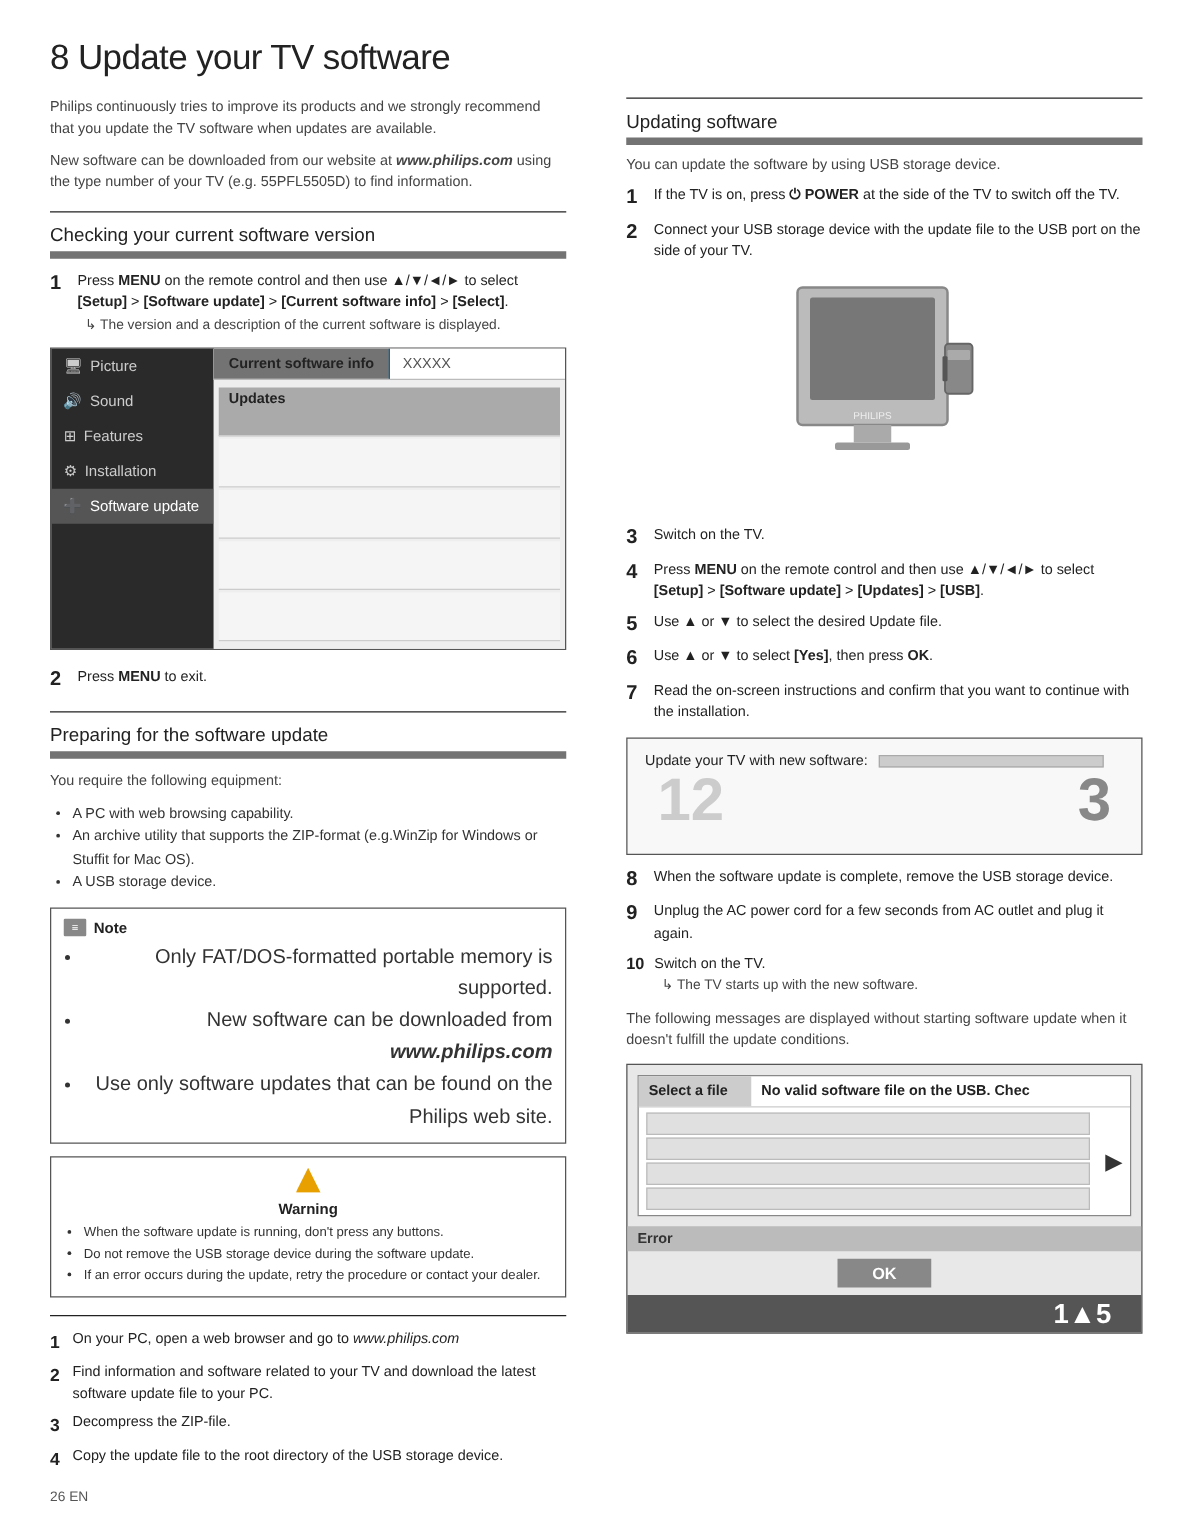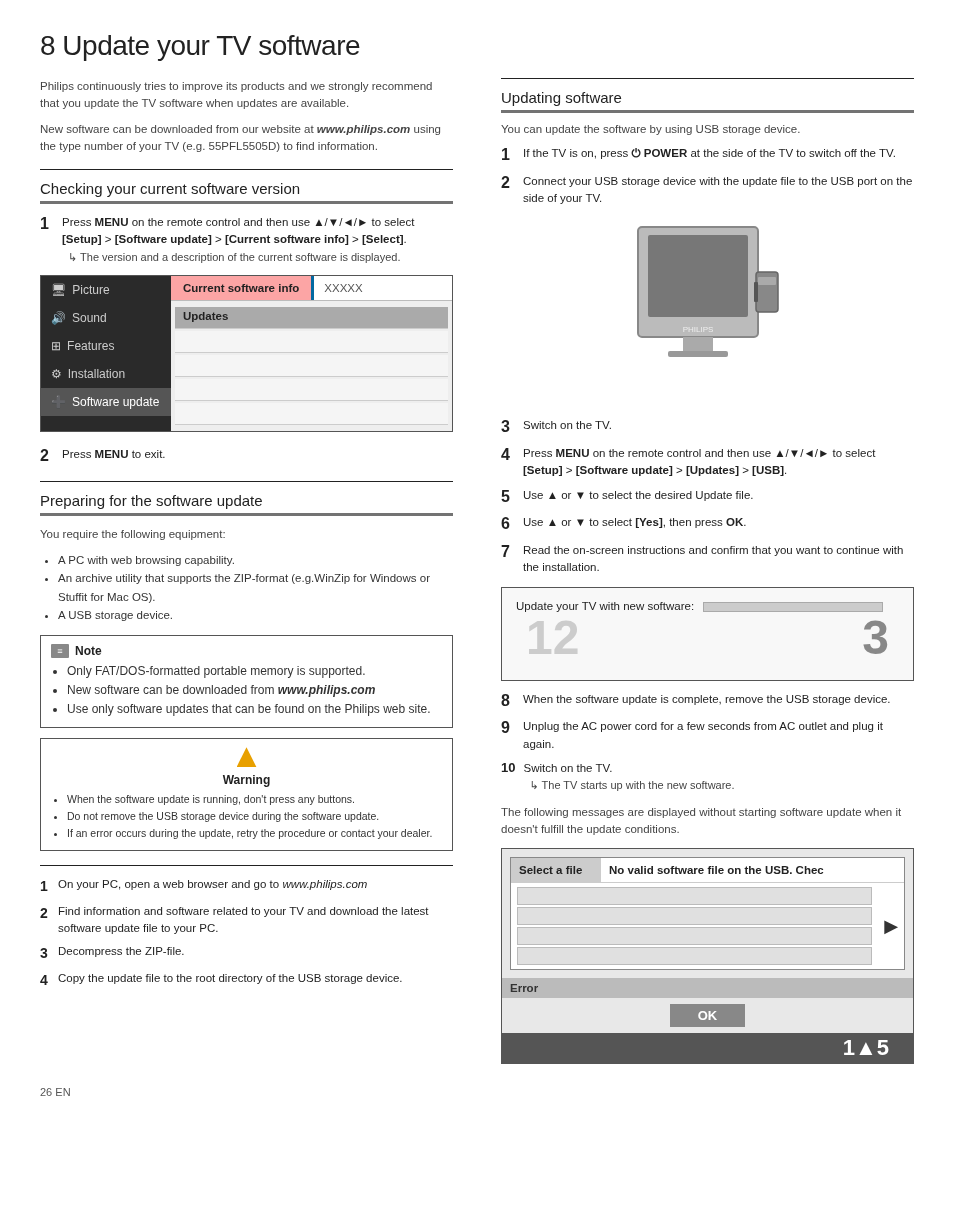--- a/index.html
+++ b/index.html
@@ -53,21 +53,21 @@
     hr.section-divider {
       border: none;
       border-top: 1.5px solid #222;
       margin: 14px 0 10px 0;
     }
     h2.section-title {
       font-size: 15px;
       font-weight: 400;
       color: #222;
       margin-bottom: 10px;
-      border-bottom: 3px solid #737373;
+      border-bottom: 6px solid #737373;
       padding-bottom: 4px;
     }
     .step-list {
       list-style: none;
       padding: 0;
       margin-bottom: 10px;
     }
     .step-list > li {
       display: flex;
       gap: 8px;
@@ -132,33 +132,33 @@
       border-bottom: 1px solid #bbb;
     }
     .tv-menu-tab {
       padding: 6px 12px;
       font-size: 11.5px;
       font-weight: bold;
       background: #bbb;
       color: #222;
     }
     .tv-menu-tab.selected {
-      background: #fca5a5;
-      border-right: 3px solid #0369a1;
+      background: #737373;
+      border-right: 1px solid #0369a1;
     }
     .tv-menu-xxxxx {
       padding: 6px 10px;
       font-size: 11.5px;
       color: #555;
     }
     .tv-menu-rows {
       padding: 4px 0;
     }
     .tv-menu-row {
-      height: 22px;
+      height: 39px;
       border-bottom: 1px solid #ccc;
       background: #f5f5f5;
       margin: 2px 4px;
     }
     .tv-menu-row.highlight {
       background: #aaa;
     }
     .tv-menu-row-label {
       padding: 3px 8px;
       font-size: 11.5px;
@@ -182,23 +182,24 @@
     .note-icon {
       width: 18px; height: 14px;
       background: #888;
       display: flex; align-items: center; justify-content: center;
       font-size: 9px; color: #fff; font-weight: bold;
       border-radius: 1px;
     }
     .note-list {
       list-style: disc;
       padding-left: 16px;
-      font-size: 12px;
+      font-size: 16px;
       color: #333;
       line-height: 1.6;
+      text-align: right;
     }
     .note-list a { font-style: italic; font-weight: bold; }
     
     .warning-box {
       border: 1.5px solid #555;
       margin: 10px 0;
       padding: 8px 10px;
     }
     .warning-header {
       display: flex;

